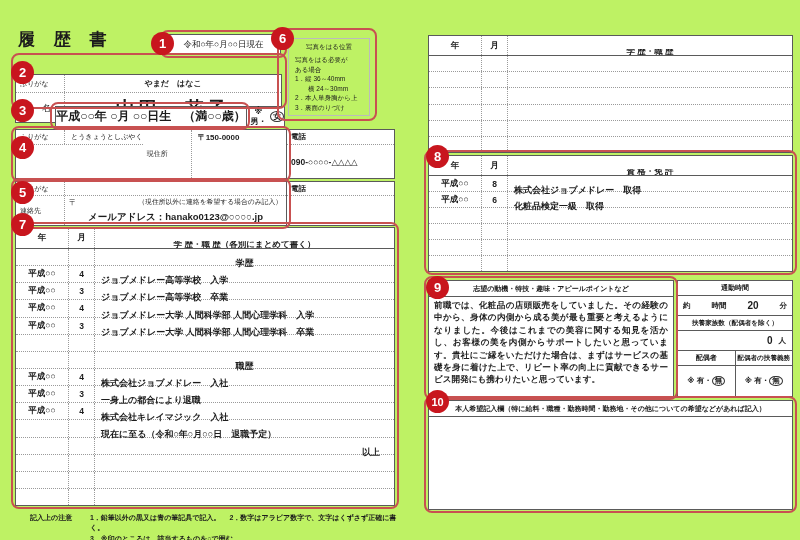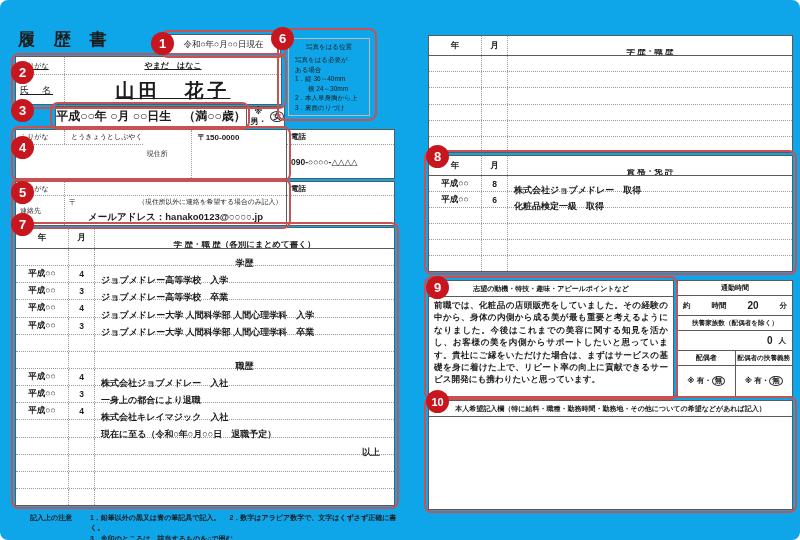--- a/index.html
+++ b/index.html
@@ -1,17 +1,17 @@
 <!DOCTYPE html>
 <html><head>
 <meta charset="utf-8">
 <style>
   html,body{margin:0;padding:0;background:#fff;}
-  .canvas{position:relative;width:800px;height:540px;background:#0ea5e9;overflow:hidden;
-          font-family:"Liberation Sans","DejaVu Sans",sans-serif;color:#1c1c1c;border-radius:8px;}
+  .canvas{position:relative;width:800px;height:540px;background:#bef264;overflow:hidden;
+          font-family:"Liberation Sans","DejaVu Sans",sans-serif;color:#1c1c1c;}
   .abs{position:absolute;box-sizing:border-box;}
   
   .num{position:absolute;width:23px;height:23px;border-radius:50%;background:#c8161e;color:#fff;
        font-weight:bold;font-size:13px;display:flex;align-items:center;justify-content:center;z-index:6;}
   
   .rbox{position:absolute;border:2px solid #c85151;border-radius:8px;z-index:5;box-sizing:border-box;}
   .tbl{border:1px solid #5a5a5a;box-sizing:border-box;background:#fff;}
   .dotb{border-bottom:1px dotted #9a9a9a;}
   .solb{border-bottom:1px solid #5a5a5a;}
   .dotr{border-right:1px dotted #9a9a9a;}
@@ -36,21 +36,21 @@
 <body>
 
 <div class="canvas">
 
   <div class="abs" style="left:18px;top:28px;font-size:17px;font-weight:bold;letter-spacing:7px;">履 歴 書</div>
 
   <div class="abs tbl flex cen vc" style="left:166px;top:34px;width:115px;height:21px;font-size:8.5px;">
     <span>令和○年○月○○日現在</span>
   </div>
 
-  <div class="abs tbl" style="left:15px;top:56px;width:267px;height:49px;text-decoration:underline;">
+  <div class="abs tbl" style="left:15px;top:74px;width:267px;height:49px;">
     <div class="flex dotb" style="height:17px;">
       <div class="dotr flex vc" style="width:44px;padding-left:4px;">
         <span class="lbl">ふりがな</span>
       </div>
       <div class="flex cen vc" style="flex:1;font-size:8px;font-weight:bold;">
         <span>やまだ　はなこ</span>
       </div>
     </div>
     <div class="flex" style="height:31px;">
       <div class="dotr flex vc" style="width:44px;padding-left:4px;">

